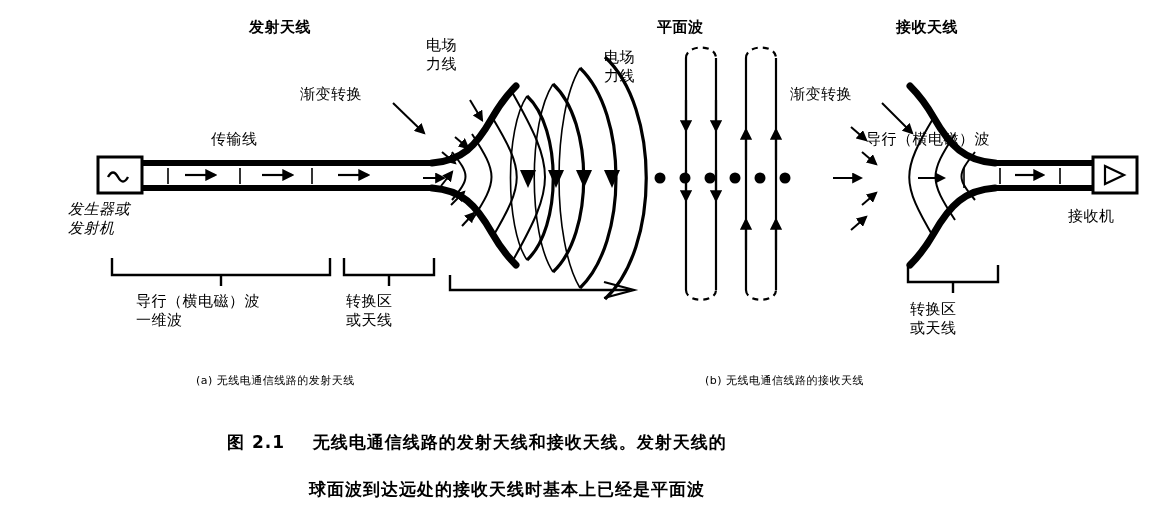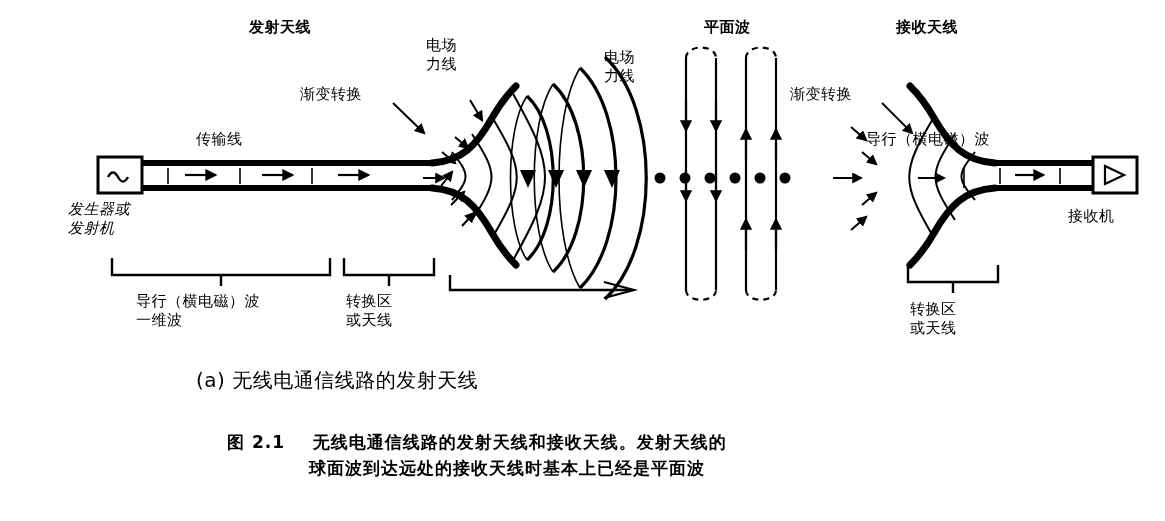--- a/index.html
+++ b/index.html
@@ -38,21 +38,21 @@
   .caption {
     position: absolute;
     font-size: 17px;
     font-weight: bold;
     line-height: 28px;
     white-space: pre;
     letter-spacing: 1px;
   }
   .sub {
     position: absolute;
-    font-size: 20px;
+    font-size: 11px;
     line-height: 19px;
     white-space: pre;
     letter-spacing: 0.5px;
   }
 </style>
 </head>
 <body>
 
 <div id="stage">
 
@@ -208,47 +208,48 @@
     </g>
   </svg>
 
   <div class="lbl bold" style="left:249px; top:18px;">发射天线</div>
 
   <div class="lbl" style="left:426px; top:36px;">电场
 力线</div>
 
   <div class="lbl" style="left:300px; top:85px;">渐变转换</div>
 
-  <div class="lbl" style="left:196px; top:130px;">传输线</div>
+  <div class="lbl" style="left:211px; top:130px;">传输线</div>
 
   <div class="lbl" style="left:68px; top:200px;font-style:italic;">发生器或
 发射机</div>
 
   <div class="lbl" style="left:136px; top:292px;">导行（横电磁）波
 一维波</div>
 
   <div class="lbl" style="left:346px; top:292px;">转换区
 或天线</div>
 
 
-  <div class="lbl bold" style="left:704px; top:18px;">平面波</div>
+  <div class="lbl bold" style="left:657px; top:18px;">平面波</div>
 
   <div class="lbl" style="left:604px; top:48px;">电场
 力线</div>
 
   <div class="lbl bold" style="left:896px; top:18px;">接收天线</div>
 
   <div class="lbl" style="left:790px; top:85px;">渐变转换</div>
 
   <div class="lbl" style="left:866px; top:130px;">导行（横电磁）波</div>
 
   <div class="lbl" style="left:1068px; top:207px;">接收机</div>
 
   <div class="lbl" style="left:910px; top:300px;">转换区
 或天线</div>
 
   <div class="sub" style="left:196px; top:371px;">(a) 无线电通信线路的发射天线</div>
 
+  <div class="sub" style="left:705px; top:371px;">(b) 无线电通信线路的接收天线</div>
 
   <div class="caption" style="left:227px; top:428px;">图 2.1    无线电通信线路的发射天线和接收天线。发射天线的</div>
-  <div class="caption" style="left:309px; top:454px;">球面波到达远处的接收天线时基本上已经是平面波</div>
+  <div class="caption" style="left:309px; top:476px;font-family:Liberation Serif, serif;">球面波到达远处的接收天线时基本上已经是平面波</div>
 
 </div>
 
 </body></html>

